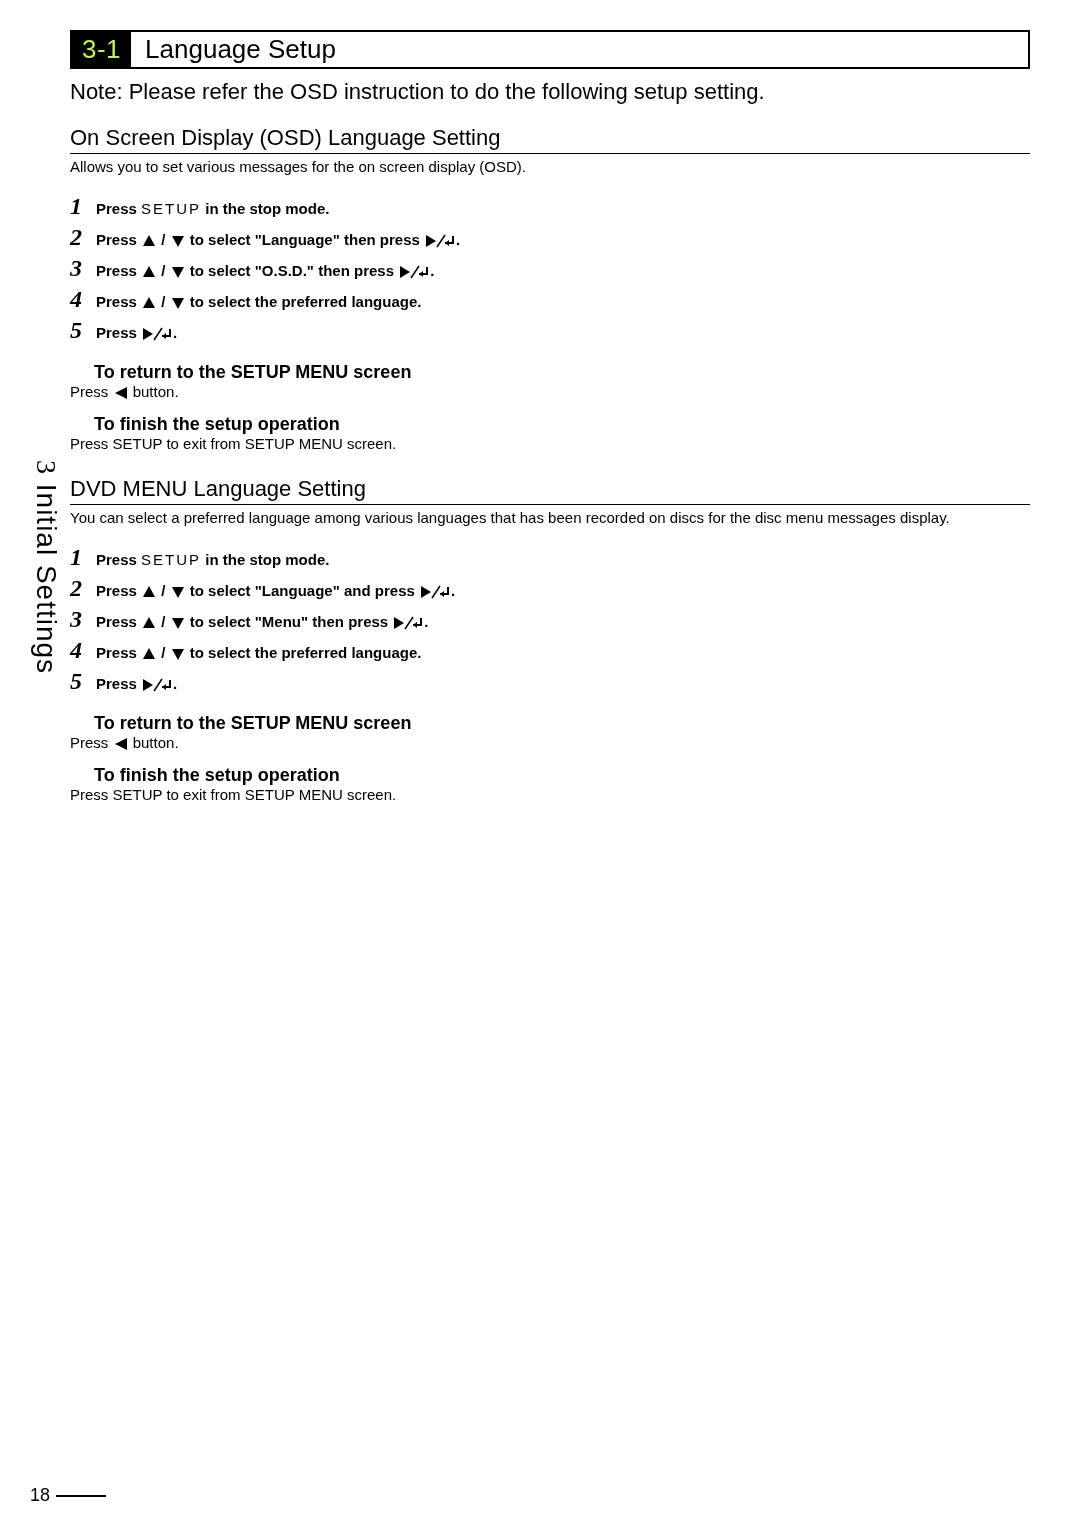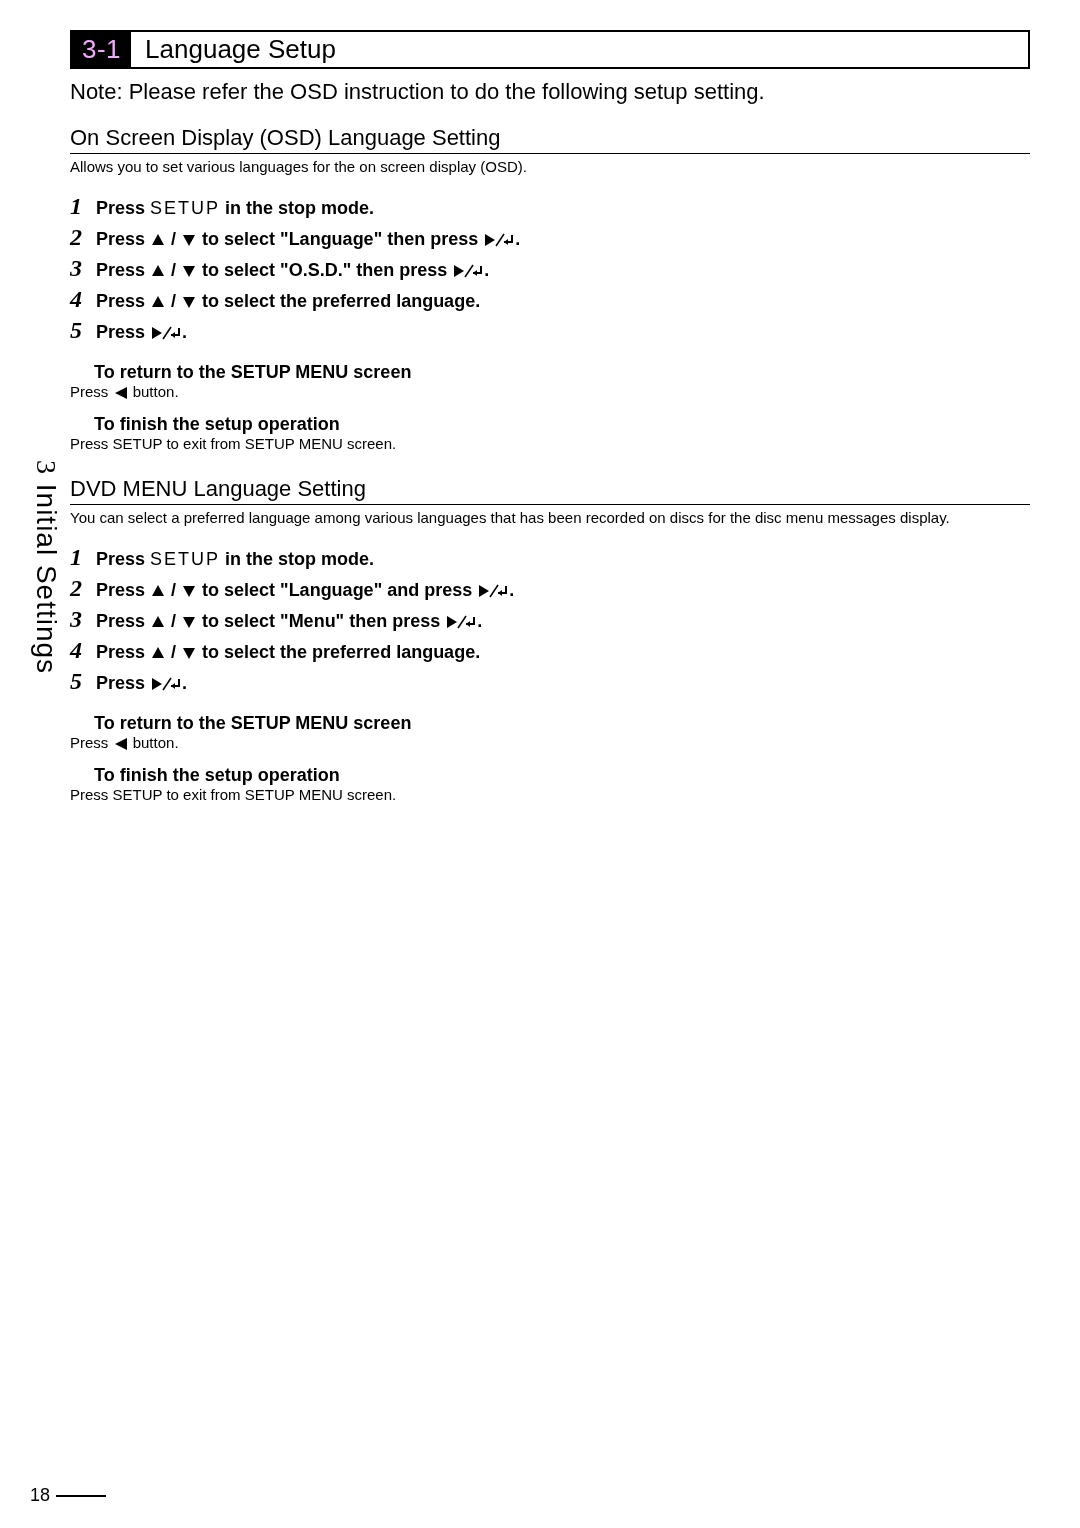--- a/index.html
+++ b/index.html
@@ -17,21 +17,21 @@
       padding: 30px 50px 30px 70px;
     }
     .section-header {
       border: 2px solid #000;
       display: flex;
       align-items: stretch;
       margin-bottom: 10px;
     }
     .section-num {
       background: #000;
-      color: #f0abfc;
+      color: #bef264;
       font-size: 26px;
       padding: 2px 10px;
       font-weight: normal;
       letter-spacing: 0.5px;
     }
     .section-title {
       font-size: 26px;
       padding: 2px 14px;
       font-weight: normal;
     }
@@ -59,21 +59,21 @@
     }
     .step-num {
       font-family: Georgia, 'Times New Roman', serif;
       font-style: italic;
       font-weight: bold;
       font-size: 24px;
       width: 20px;
       margin-right: 6px;
     }
     .step-text {
-      font-size: 18px;
+      font-size: 15px;
       font-weight: bold;
     }
     .setup-word {
       font-weight: normal;
       letter-spacing: 2px;
     }
     .sub-bold {
       font-size: 18px;
       font-weight: bold;
       margin-top: 14px;
@@ -123,21 +123,21 @@
 
 <div class="section-header">
   <div class="section-num">3-1</div>
   <div class="section-title">Language Setup</div>
 </div>
 
 <div class="note">Note: Please refer the OSD instruction to do the following setup setting.</div>
 
 <div class="content-block">
   <div class="subhead">On Screen Display (OSD) Language Setting</div>
-  <div class="smalltext">Allows you to set various languages for the on screen display (OSD).</div>
+  <div class="smalltext">Allows you to set various messages for the on screen display (OSD).</div>
 
   <div class="steps">
     <div class="step">
       <span class="step-num">1</span>
       <span class="step-text">
         <span>Press </span><span class="setup-word">SETUP</span><span> in the stop mode.</span>
       </span>
     </div>
     <div class="step">
       <span class="step-num">2</span>

